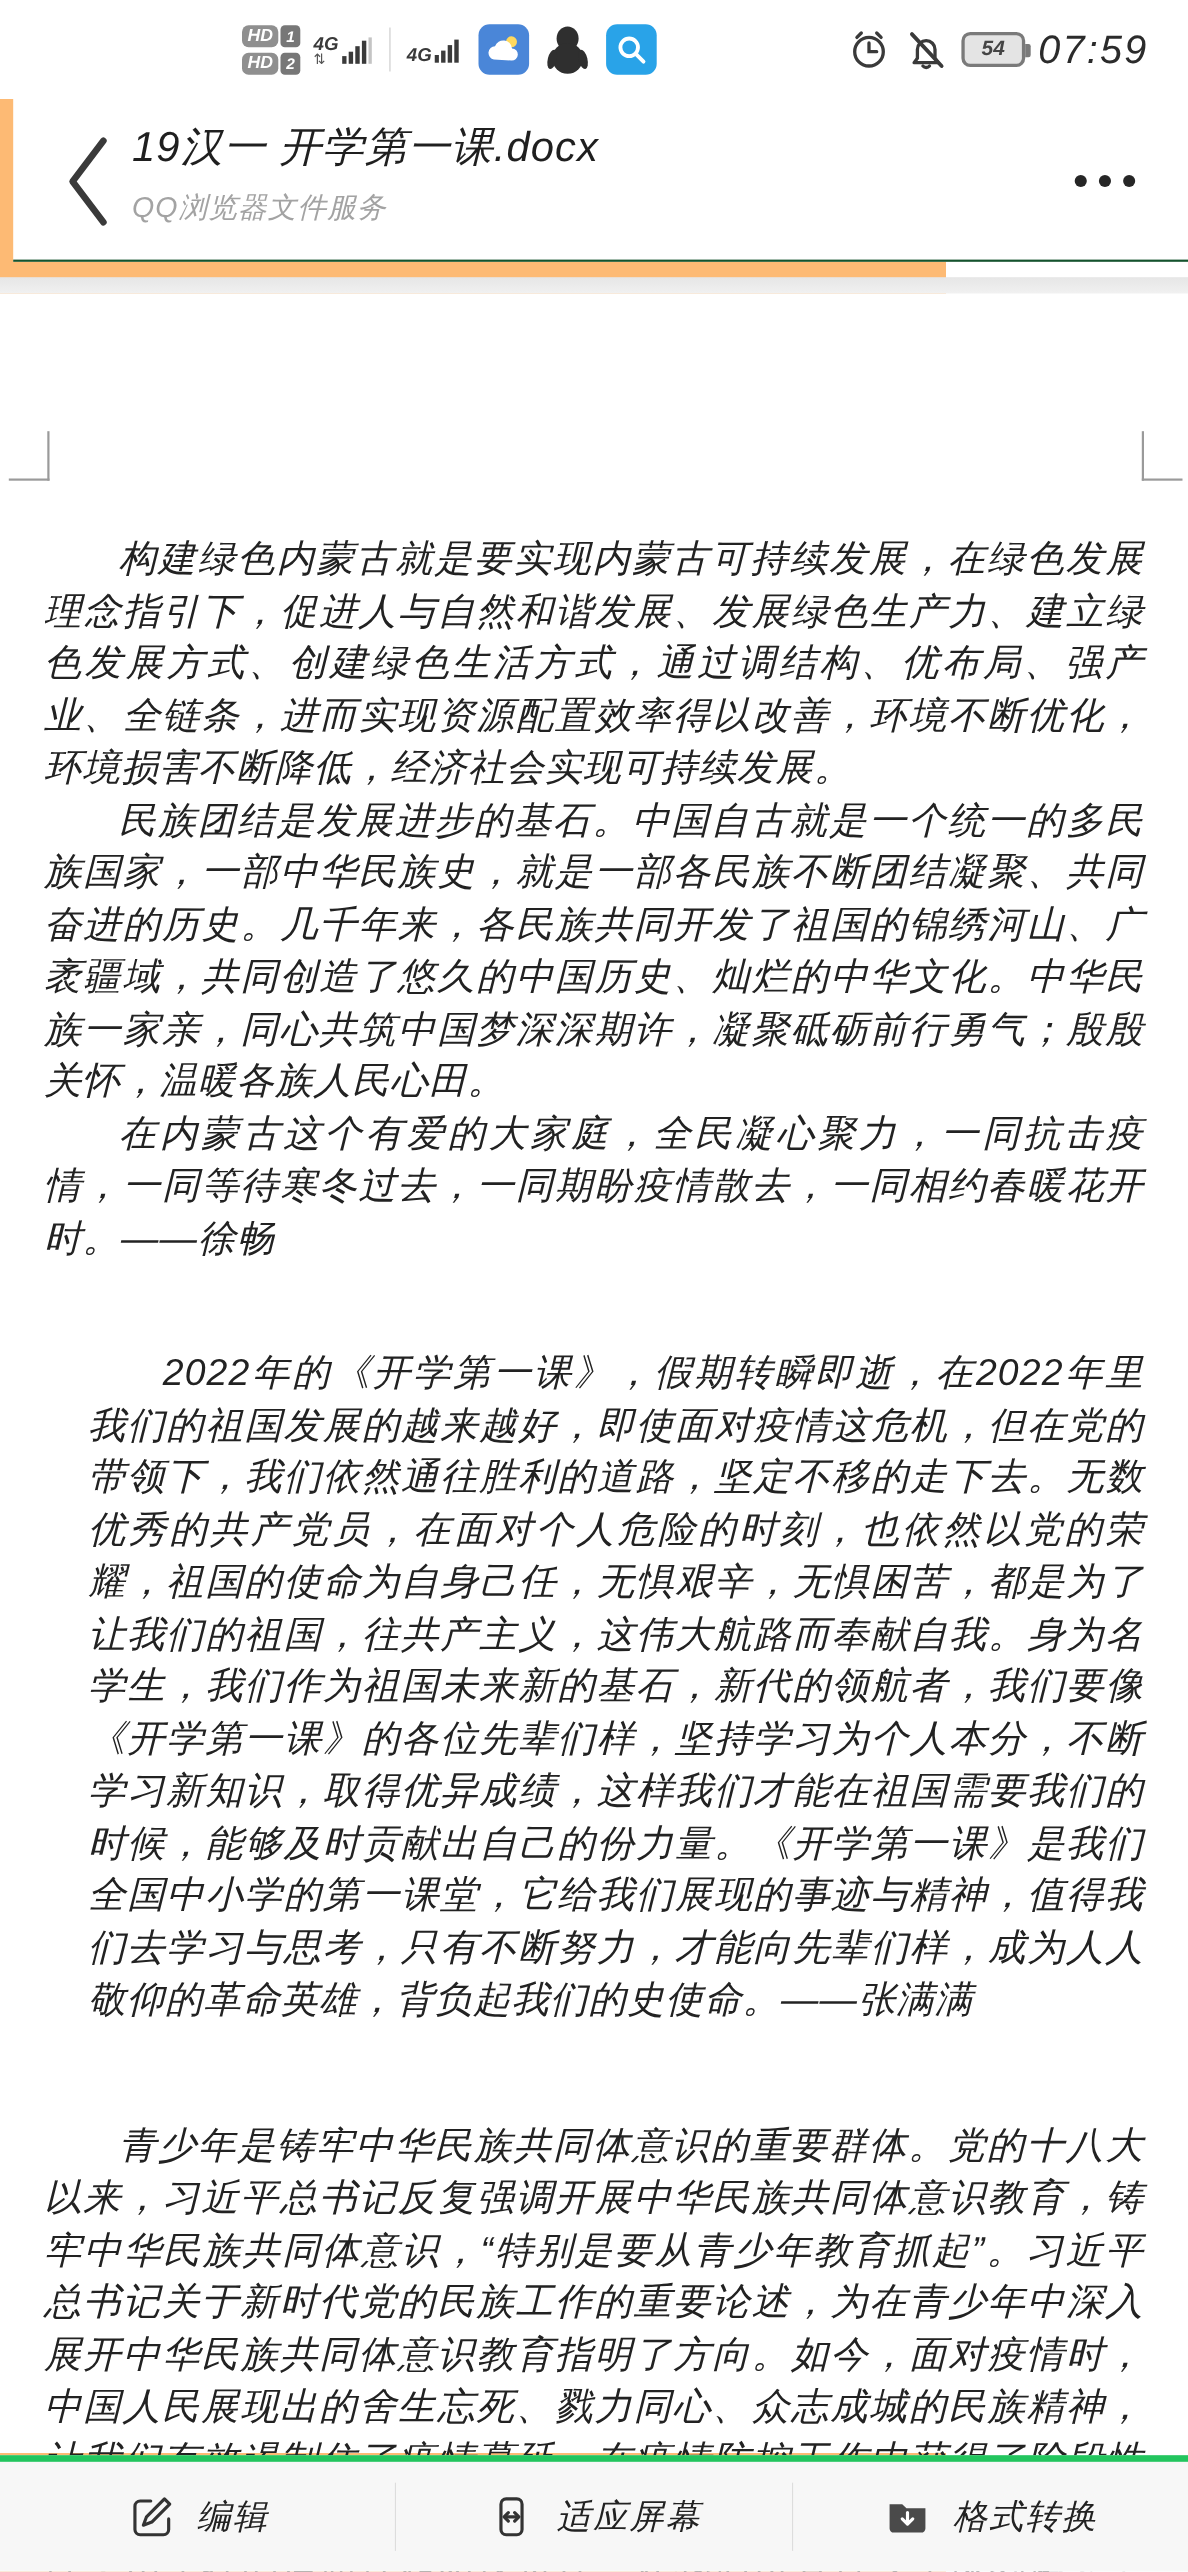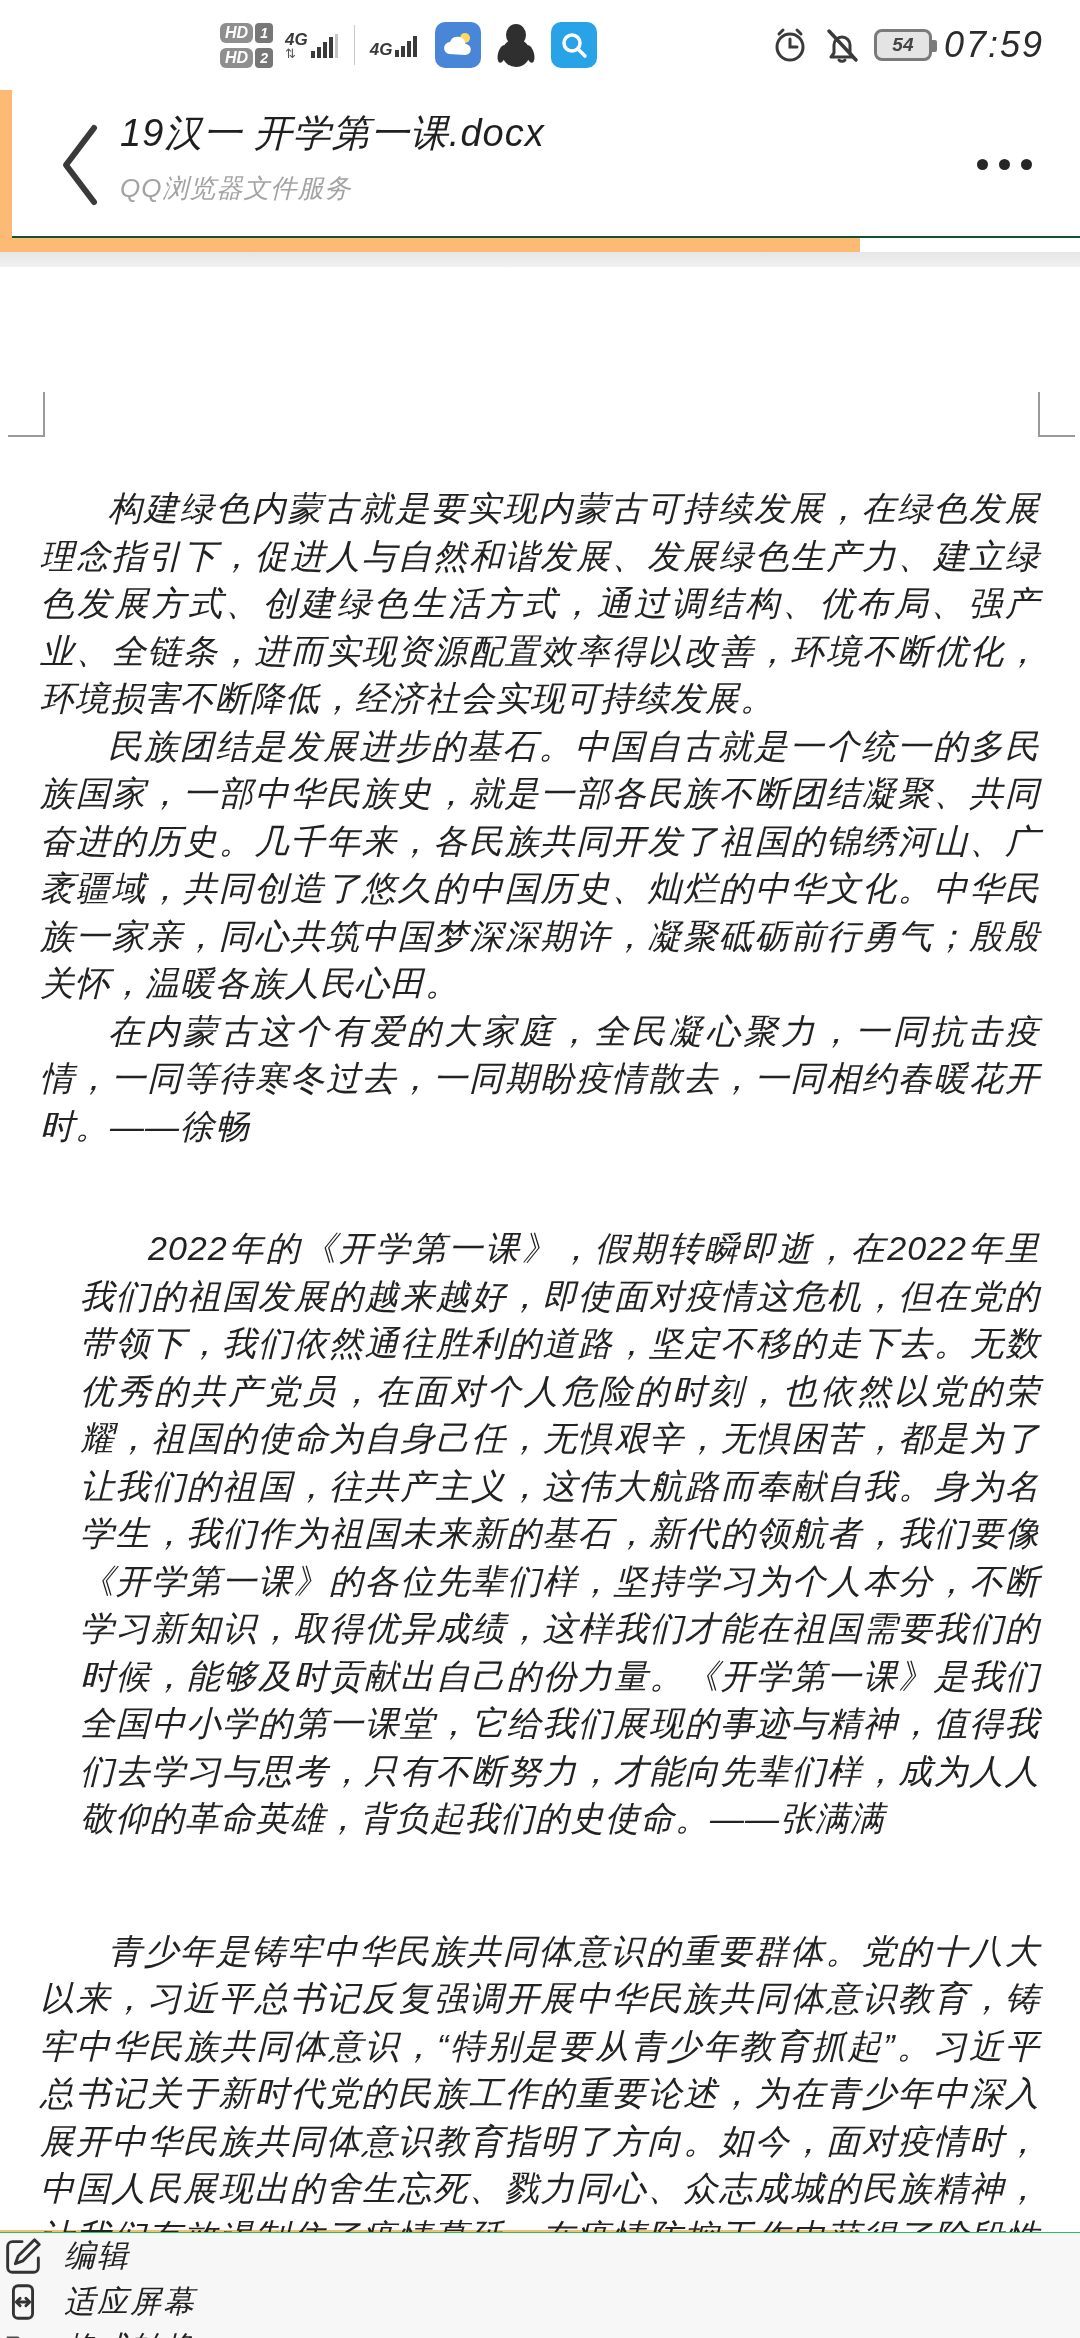--- a/index.html
+++ b/index.html
@@ -52,21 +52,21 @@
   .doc-text p.gap-after { margin-bottom:75px; }
   .doc-text p.gap-after-lg { margin-bottom:85px;margin-left:40px; }
 
   .page-pill { position:absolute; top:2043px; right:-46px; width:176px; height:92px;
     background:#fff; border:1px solid #f0f0f0; border-radius:46px;
     box-shadow:0 4px 16px rgba(0,0,0,0.16); display:flex; align-items:center; }
   .page-pill span { font-size:40px; color:#1f1f1f; margin-left:58px; }
 
   
   .toolbar { position:absolute; bottom:0; left:0; width:1080px; height:106px;
-    background:#f7f7f7; border-top:1px solid #22c55e; display:flex; align-items:flex-start;flex-direction:column; }
+    background:#f7f7f7; border-top:6px solid #22c55e; display:flex; align-items:center; }
   .tool-item { flex:1; height:100%; display:flex; align-items:center; justify-content:center; gap:18px; }
   .tool-label { font-size:31px; color:#222; letter-spacing:2px; }
   .tool-divider { width:1px; height:62px; background:#dddddd; }
 </style>
 </head>
 <body>
 
 <div class="screen">
 
   <div class="statusbar">

